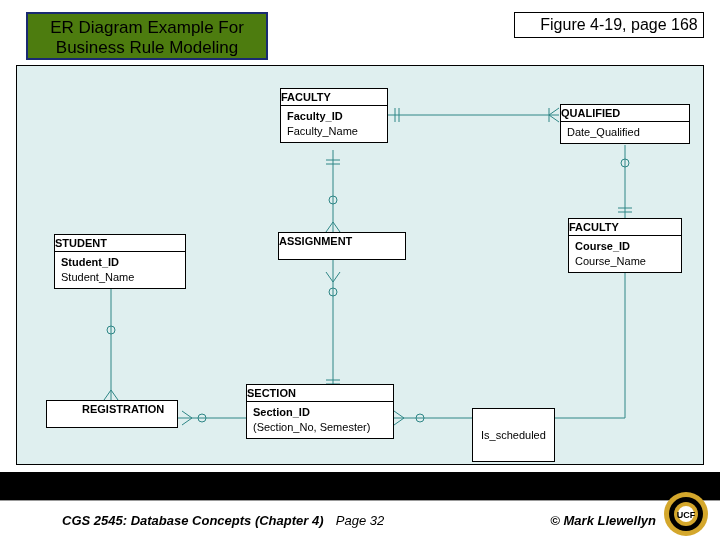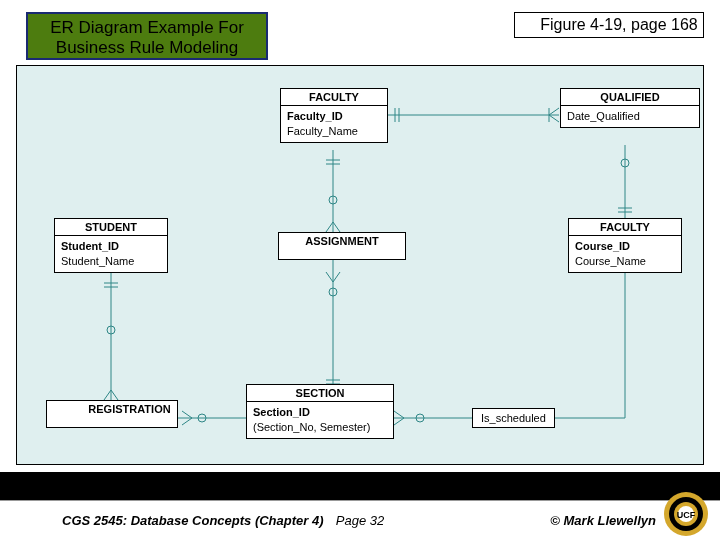--- a/index.html
+++ b/index.html
@@ -1,24 +1,24 @@
 <!DOCTYPE html>
 <html><head>
 <meta charset="utf-8">
 <style>
   * { box-sizing: border-box; margin: 0; padding: 0; }
   body { width: 720px; height: 540px; background: #fff; font-family: Arial, sans-serif; position: relative; overflow: hidden; }
   .frame { position: absolute; left: 16px; top: 65px; width: 688px; height: 400px; background: #dfefef; border: 1px solid #000; }
   .header-left { position: absolute; left: 26px; top: 12px; width: 242px; height: 48px; border: 2px solid #1a2a72; background: #4d7c0f; text-align: center; font-size: 17px; padding-top: 4px; z-index: 10; }
   .header-right { position: absolute; right: 16px; top: 12px; width: 190px; height: 26px; border: 1px solid #000; background: #fff; text-align: center; font-size: 16px; line-height: 24px; z-index: 10; padding-left: 20px; }
   .entity { position: absolute; background: #fff; border: 1px solid #000; font-size: 11px; }
-  .entity .title { border-bottom: 1px solid #000; text-align: center; font-weight: bold; padding: 2px 0; font-size: 11px; }
+  .entity .title { border-bottom: 1px solid #000; font-weight: bold; padding: 2px 0; font-size: 11px; }
   .entity .attrs { padding: 3px 6px; line-height: 1.35; }
   .entity .pk { font-weight: bold; }
-  .rel { position: absolute; background: #fff; border: 1px solid #000; font-size: 11px; text-align: center; padding: 3px 8px; }
+  .rel { position: absolute; background: #fff; border: 1px solid #000; font-size: 11px; text-align: center; padding: 20px 8px; }
   svg.lines { position: absolute; left: 0; top: 0; width: 720px; height: 540px; pointer-events: none; }
   .footer { position: absolute; left: 0; bottom: 0; width: 720px; height: 40px; border-top: 1px solid #999; display:flex; align-items:center; background:#fff;padding-left:32px; }
   .footer .fl { font-style: italic; font-weight: bold; font-size: 13px; margin-left: 30px; }
   .footer .fc { font-style: italic; font-size: 13px; position:absolute; left:50%; transform:translateX(-50%); }
   .footer .fr { font-style: italic; font-weight: bold; font-size: 13px; position:absolute; right: 64px; }
   .logo { position:absolute; right:10px; bottom:2px; width:48px; height:48px; }
   .slide-accent { position:absolute; left:0; bottom:40px; width:720px; height:28px; background:#000; }
 </style>
 </head>
 <body>
@@ -87,28 +87,28 @@
 </svg>
 
 <div class="entity" style="left:280px; top:88px; width:108px;">
   <div class="title">FACULTY</div>
   <div class="attrs">
     <div class="pk">Faculty_ID</div>
     <div>Faculty_Name</div>
   </div>
 </div>
 
-<div class="entity" style="left:560px; top:88px; width:140px;">
+<div class="entity" style="left:560px; top:104px; width:130px;">
   <div class="title">QUALIFIED</div>
   <div class="attrs">
     <div>Date_Qualified</div>
   </div>
 </div>
 
-<div class="entity" style="left:54px; top:218px; width:114px;">
+<div class="entity" style="left:54px; top:234px; width:132px;">
   <div class="title">STUDENT</div>
   <div class="attrs">
     <div class="pk">Student_ID</div>
     <div>Student_Name</div>
   </div>
 </div>
 
 <div class="entity" style="left:278px; top:232px; width:128px;">
   <div class="title" style="border-bottom:none;">ASSIGNMENT</div>
   <div class="attrs" style="height:10px;"></div>

